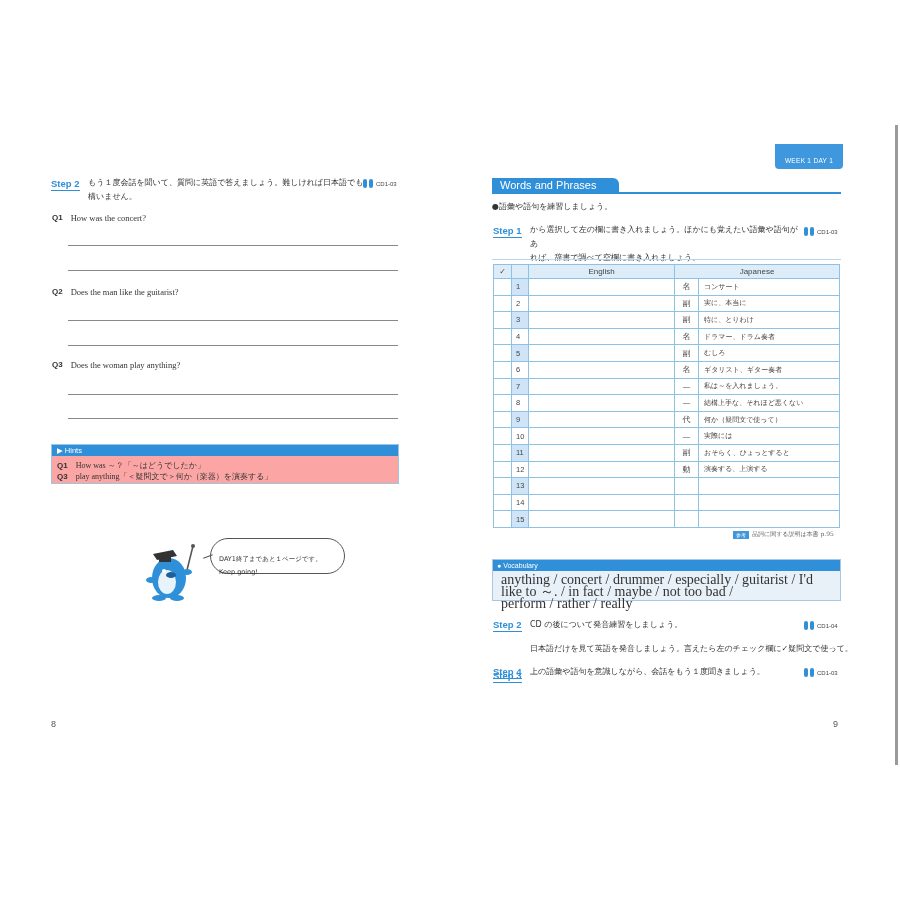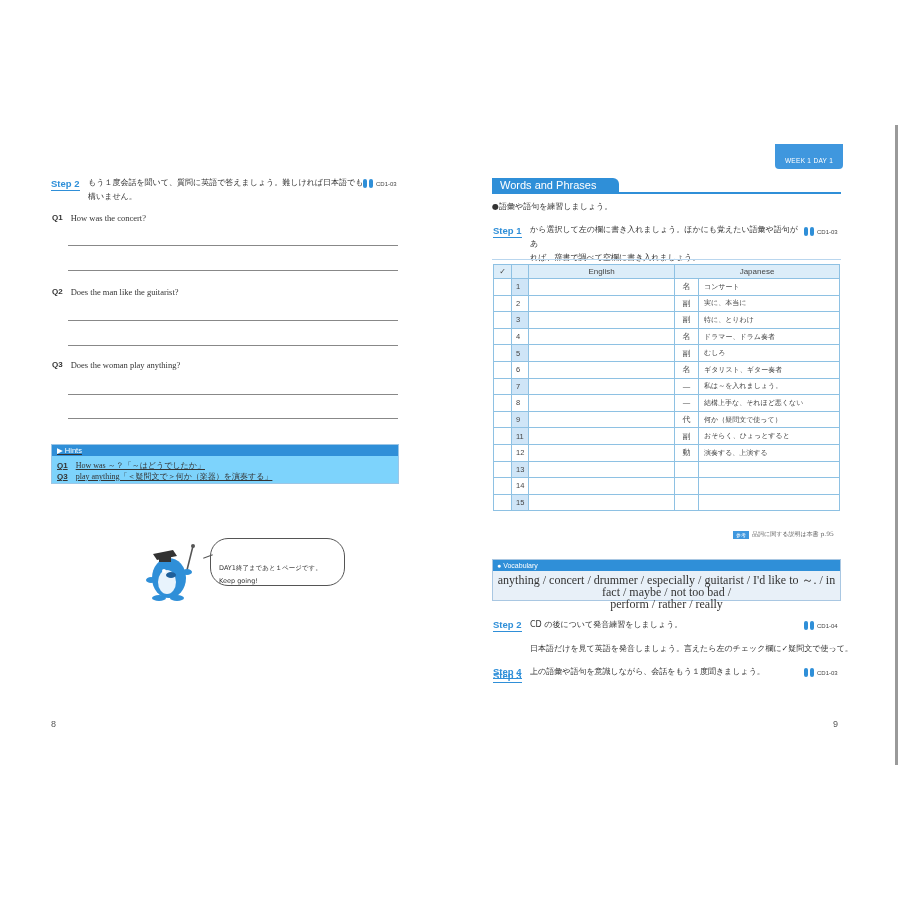--- a/index.html
+++ b/index.html
@@ -15,25 +15,25 @@
     .cd { position: absolute; display: flex; align-items: center; gap: 2px; font-family: "Liberation Sans", sans-serif; font-size: 6px; color: #444; }
     .cd-icon { width: 12px; height: 11px; position: relative; }
     .cd-icon::before, .cd-icon::after { content: ""; position: absolute; top: 1px; width: 4px; height: 9px; background: #2f8fd8; border-radius: 2px; }
     .cd-icon::before { left: 1px; }
     .cd-icon::after { right: 1px; }
 
     .q { position: absolute; left: 52px; font-size: 8.5px; display: flex; gap: 8px; }
     .q-num { font-family: "Liberation Sans", sans-serif; font-weight: bold; font-size: 8px; color: #333; }
     .ans-line { position: absolute; left: 68px; width: 330px; height: 1px; background: #888; }
 
-    .hints { position: absolute; left: 51px; top: 444px; width: 348px; height: 40px; background: #7dd3fc; border: 1px solid #9cc6e6; text-decoration: underline; }
+    .hints { position: absolute; left: 51px; top: 444px; width: 348px; height: 40px; background: #fca5a5; border: 1px solid #9cc6e6; }
     .hints-head { height: 11px; background: #2f8fd8; color: #fff; font-family: "Liberation Sans", sans-serif; font-size: 7.5px; padding-left: 5px; line-height: 11px; }
     .hint-row { display: flex; gap: 8px; font-size: 8px; padding-left: 5px; line-height: 11px; }
 
-    .bubble { position: absolute; left: 210px; top: 538px; width: 135px; height: 36px; border: 1px solid #555; border-radius: 18px; background: #fff; padding: 23px 8px; font-family: "DejaVu Sans", sans-serif; font-size: 6.5px; line-height: 13px; color: #333; }
+    .bubble { position: absolute; left: 210px; top: 538px; width: 135px; height: 36px; border: 1px solid #555; border-radius: 18px; background: #fff; padding: 14px 8px; font-family: "DejaVu Sans", sans-serif; font-size: 6.5px; line-height: 13px; color: #333; }
     .bubble::before { content: ""; position: absolute; left: -8px; top: 17px; width: 10px; height: 1px; background: #555; transform: rotate(-20deg); }
 
     .week-tab { position: absolute; left: 775px; top: 144px; width: 68px; height: 25px; background: #3f97de; border-radius: 0 0 4px 4px; color: #fff; font-family: "Liberation Sans", sans-serif; font-size: 6.5px; text-align: center; padding-top: 13px; letter-spacing: 0.3px; }
 
     .wp-title { position: absolute; left: 492px; top: 178px; width: 127px; height: 15px; background: #2f8fd8; border-radius: 0 6px 0 0; color: #fff; font-family: "Liberation Sans", sans-serif; font-size: 11px; line-height: 15px; padding-left: 8px; }
     .wp-rule { position: absolute; left: 492px; top: 192px; width: 349px; height: 2px; background: #2f8fd8; }
 
     .vocab-table { position: absolute; left: 493px; top: 264px; width: 347px; border-collapse: collapse; font-size: 8px; }
     .vocab-table th, .vocab-table td { border: 1px solid #8ec1e3; height: 16.6px; padding: 0; }
     .vocab-table th { background: #dcedf9; font-family: "Liberation Sans", sans-serif; font-weight: normal; font-size: 8px; color: #444; height: 14px; }
@@ -42,21 +42,21 @@
     .c-num.odd { background: #cfe5f7; }
     .c-eng { width: 146px; }
     .c-pos { width: 24px; text-align: center; font-family: "DejaVu Serif", serif; font-size: 8px; color: #444; }
     .c-jp { padding-left: 5px !important; font-family: "DejaVu Serif", serif; font-size: 7px; color: #444; }
 
     .ref { position: absolute; left: 733px; top: 530px; display: flex; align-items: center; gap: 3px; font-family: "DejaVu Serif", serif; font-size: 6px; color: #666; }
     .ref-badge { background: #3f97de; color: #fff; font-size: 5px; padding: 1px 3px; font-family: "DejaVu Sans", sans-serif; }
 
     .vocab-box { position: absolute; left: 492px; top: 559px; width: 349px; height: 42px; background: #e8f0f8; border: 1px solid #a9c7e2; }
     .vocab-head { height: 11px; background: #2f8fd8; color: #fff; font-family: "Liberation Sans", sans-serif; font-size: 7px; line-height: 11px; padding-left: 4px; }
-    .vocab-words { font-size: 12px; line-height: 12px; padding: 3px 0; color: #333; text-align: center; }
+    .vocab-words { font-size: 14px; line-height: 12px; padding: 3px 8px; color: #333; }
 
     .page-num { position: absolute; top: 719px; font-family: "Liberation Sans", sans-serif; font-size: 9px; color: #555; }
   </style>
 </head>
 <body>
 
 <div class="edge-line"></div>
 
 <div>
   <span class="step-label" style="left:51px; top:178px;">Step 2</span>
@@ -210,20 +210,27 @@
         </tr>
       <tr>
           <td class="c-check"></td>
           <td class="c-num odd">9</td>
           <td class="c-eng"></td>
           <td class="c-pos">代</td>
           <td class="c-jp">何か（疑問文で使って）</td>
         </tr>
       <tr>
           <td class="c-check"></td>
+          <td class="c-num">10</td>
+          <td class="c-eng"></td>
+          <td class="c-pos">—</td>
+          <td class="c-jp">実際には</td>
+        </tr>
+      <tr>
+          <td class="c-check"></td>
           <td class="c-num odd">11</td>
           <td class="c-eng"></td>
           <td class="c-pos">副</td>
           <td class="c-jp">おそらく、ひょっとすると</td>
         </tr>
       <tr>
           <td class="c-check"></td>
           <td class="c-num">12</td>
           <td class="c-eng"></td>
           <td class="c-pos">動</td>

